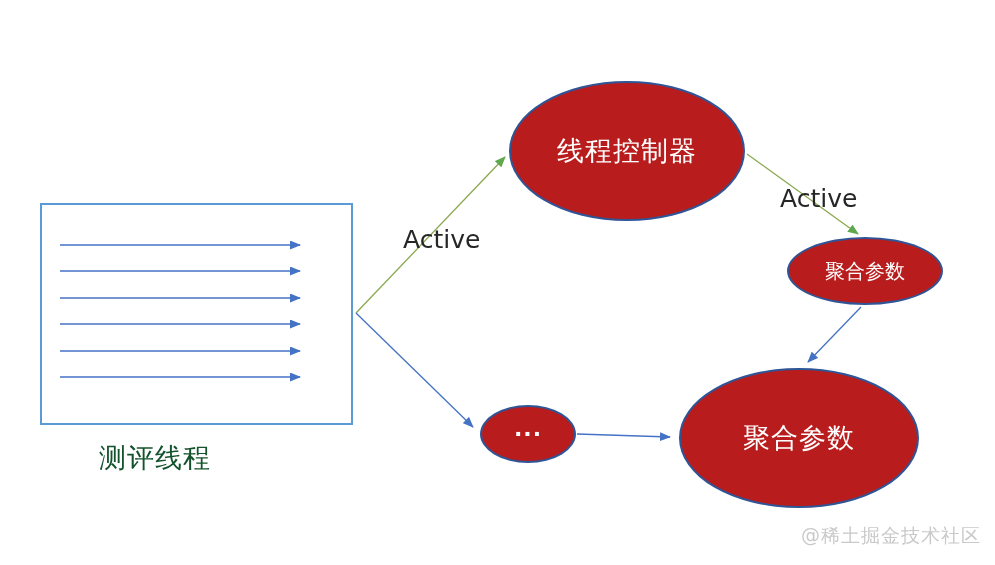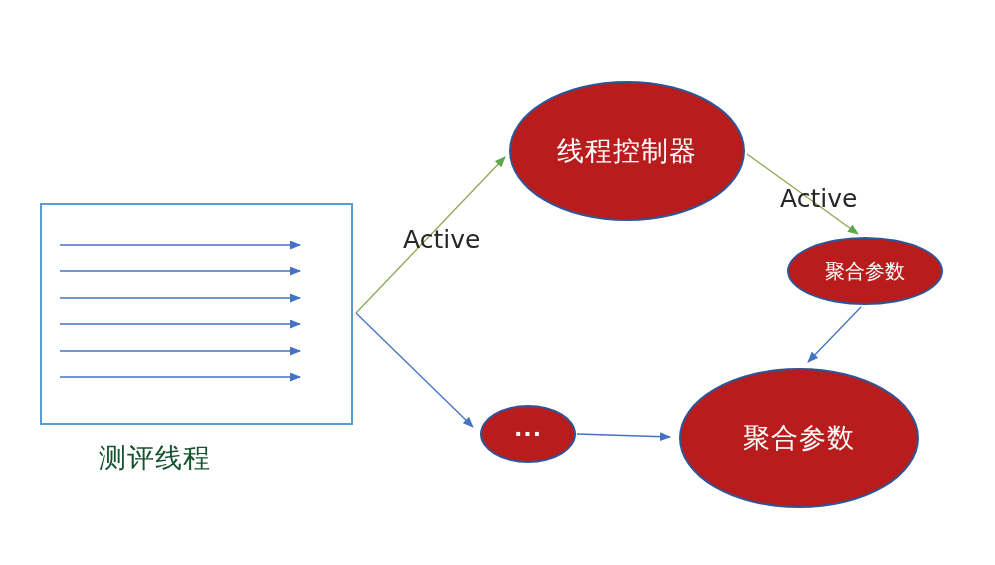--- a/index.html
+++ b/index.html
@@ -102,14 +102,15 @@
 
   <div class="ellipse el-dots">
     <span>...</span>
   </div>
 
   <div class="edge-label lbl-active">Active</div>
   <div class="edge-label lbl-modify">Active</div>
 
   <div class="caption">测评线程</div>
 
+  <div class="watermark">@稀土掘金技术社区</div>
 
 </div>
 
 </body></html>

